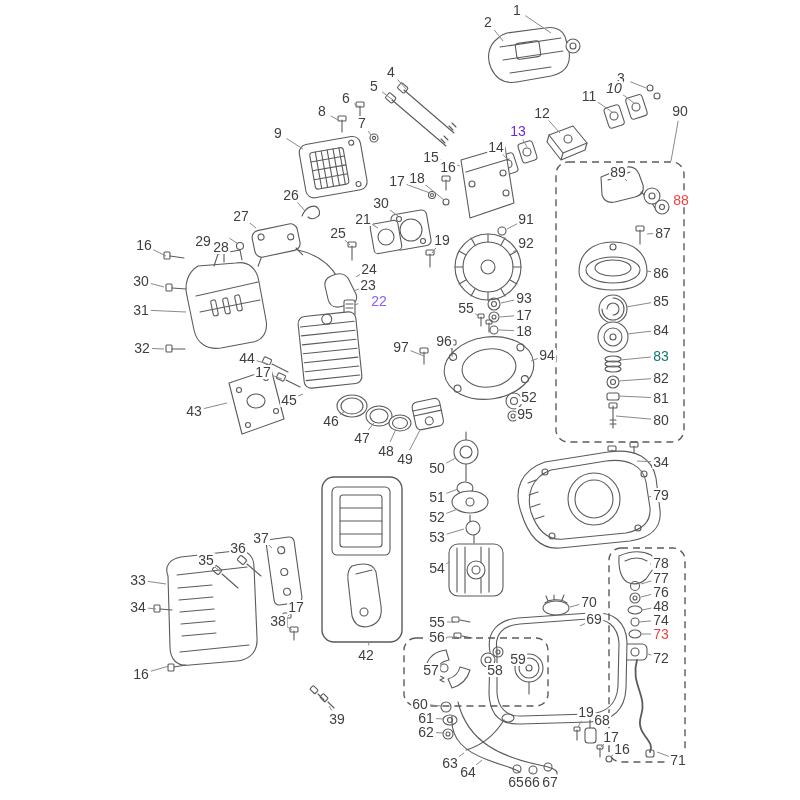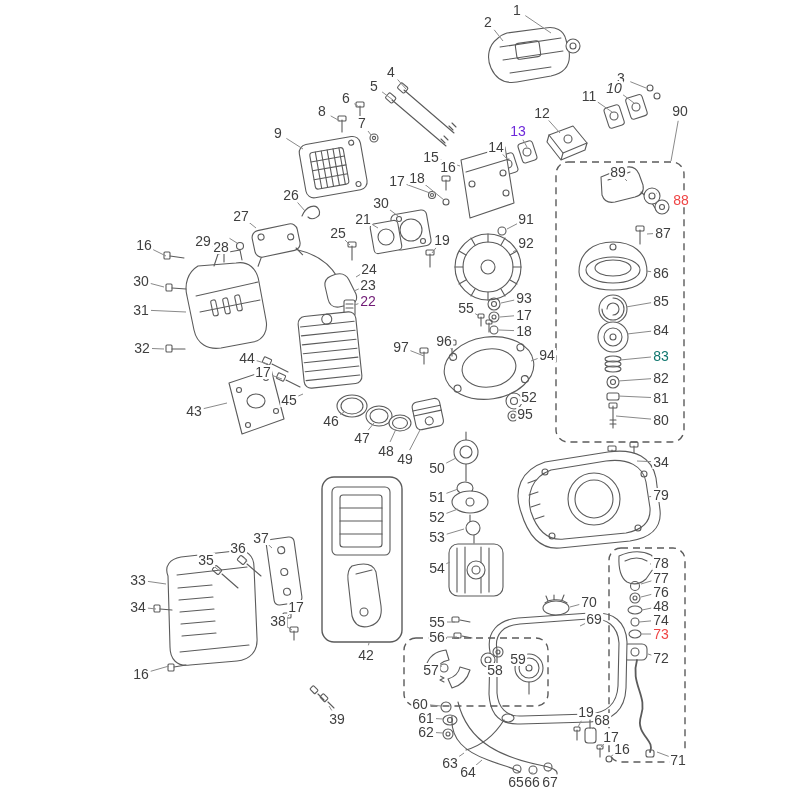--- a/index.html
+++ b/index.html
@@ -508,21 +508,21 @@
     <span class="plabel" style="left: 203px; top: 241px; color: rgb(63, 63, 63);">29</span>
     <span class="plabel" style="left: 144px; top: 245px; color: rgb(63, 63, 63);">16</span>
     <span class="plabel" style="left: 381px; top: 203px; color: rgb(63, 63, 63);">30</span>
     <span class="plabel" style="left: 363px; top: 219px; color: rgb(63, 63, 63);">21</span>
     <span class="plabel" style="left: 338px; top: 233px; color: rgb(63, 63, 63);">25</span>
     <span class="plabel" style="left: 442px; top: 240px; color: rgb(63, 63, 63);">19</span>
     <span class="plabel" style="left: 526px; top: 219px; color: rgb(63, 63, 63);">91</span>
     <span class="plabel" style="left: 526px; top: 243px; color: rgb(63, 63, 63);">92</span>
     <span class="plabel" style="left: 369px; top: 269px; color: rgb(63, 63, 63);">24</span>
     <span class="plabel" style="left: 368px; top: 285px; color: rgb(63, 63, 63);">23</span>
-    <span class="plabel" style="left: 368px; top: 301px; color: #701a75;">22</span>
+    <span class="plabel" style="left: 379px; top: 301px; color: #8b5cf6;">22</span>
     <span class="plabel" style="left: 141px; top: 281px; color: rgb(63, 63, 63);">30</span>
     <span class="plabel" style="left: 141px; top: 310px; color: rgb(63, 63, 63);">31</span>
     <span class="plabel" style="left: 142px; top: 348px; color: rgb(63, 63, 63);">32</span>
     <span class="plabel" style="left: 466px; top: 308px; color: rgb(63, 63, 63);">55</span>
     <span class="plabel" style="left: 524px; top: 298px; color: rgb(63, 63, 63);">93</span>
     <span class="plabel" style="left: 524px; top: 315px; color: rgb(63, 63, 63);">17</span>
     <span class="plabel" style="left: 524px; top: 331px; color: rgb(63, 63, 63);">18</span>
     <span class="plabel" style="left: 547px; top: 355px; color: rgb(63, 63, 63);">94</span>
     <span class="plabel" style="left: 444px; top: 341px; color: rgb(63, 63, 63);">96</span>
     <span class="plabel" style="left: 401px; top: 347px; color: rgb(63, 63, 63);">97</span>

